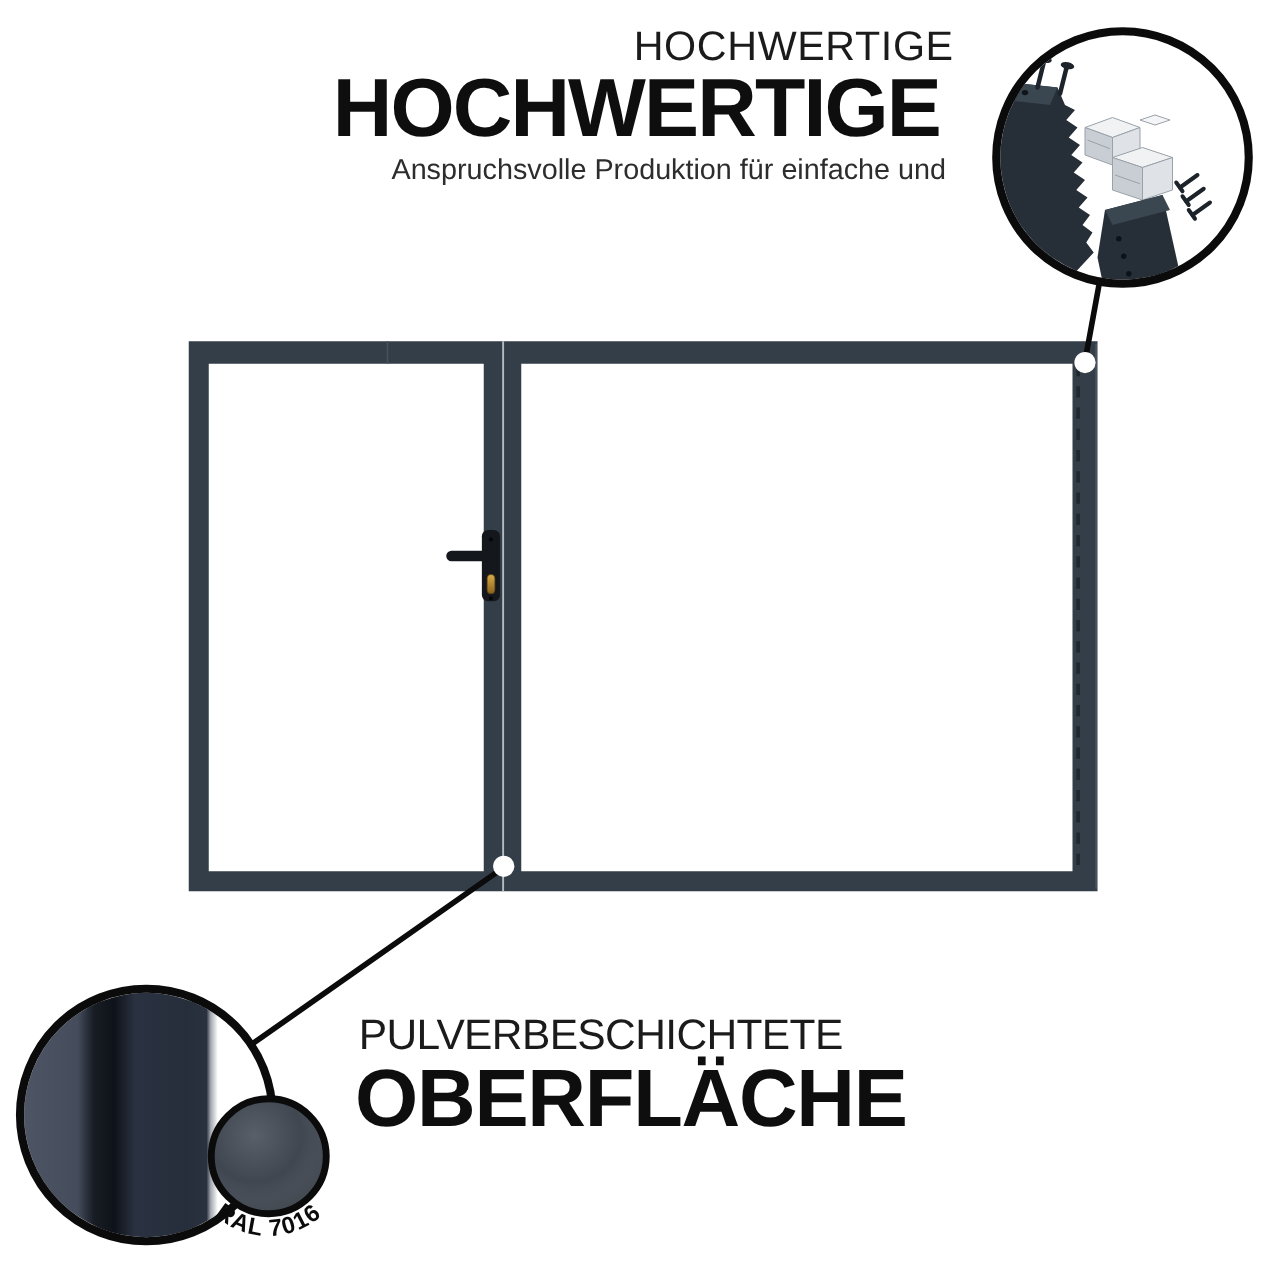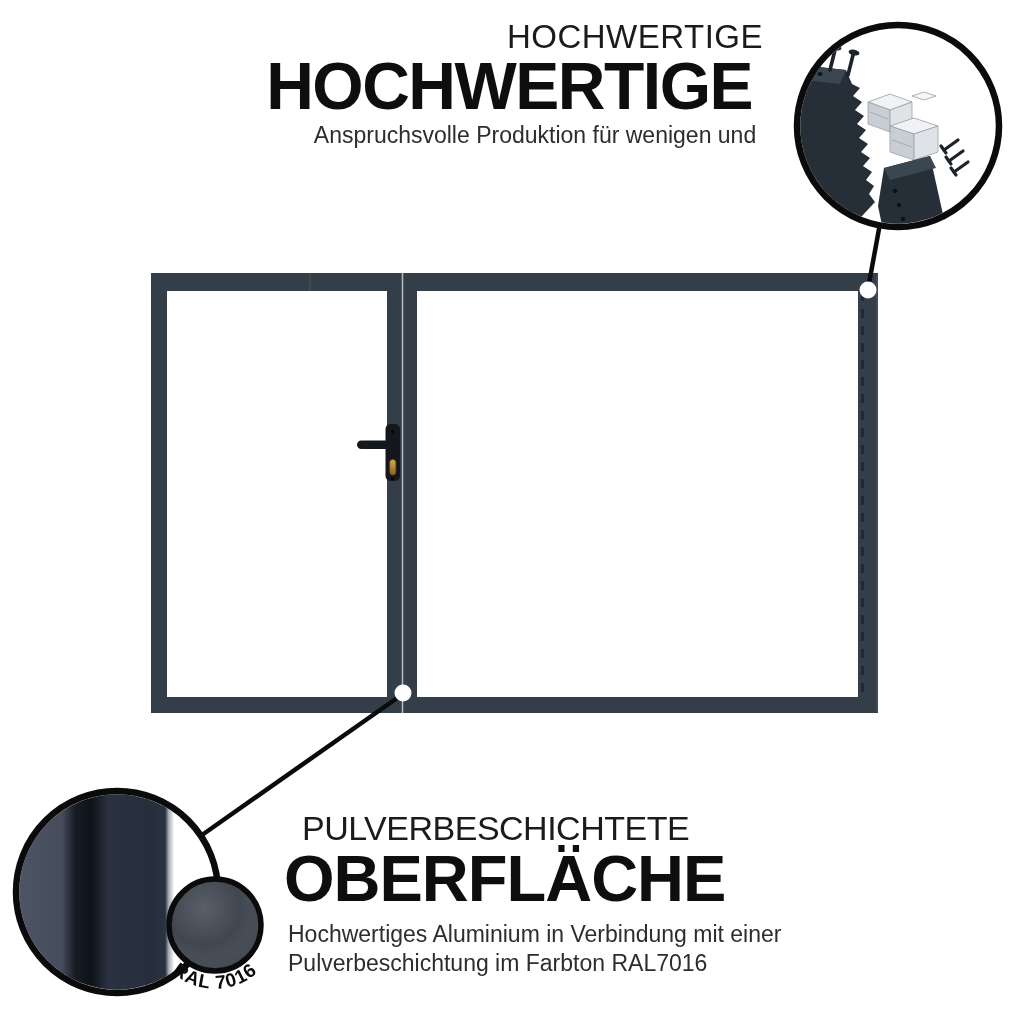--- a/index.html
+++ b/index.html
@@ -8,21 +8,21 @@
     font-family:"Liberation Sans",sans-serif;
   }
   .gfx{position:absolute;left:0;top:0;}
   .txt{position:absolute;white-space:nowrap;}
   .eyebrow{font-size:33px;font-weight:400;letter-spacing:.5px;color:#1b1b1b;line-height:1.1;}
   .big-title{font-size:66px;font-weight:800;letter-spacing:-1.5px;color:#0e0e0e;line-height:1;text-align:center;}
   .desc{font-size:23px;font-weight:400;color:#2d2d2d;line-height:1.26;}
   .eyebrow-top{top:19px;right:261px;text-align:center;}
   .title-top{top:53px;right:272px;text-align:right;}
   .desc-top{top:121px;left:535px;transform:translateX(-50%);text-align:center;}
-  .eyebrow-bottom{top:810px;left:302px;font-size:34px;letter-spacing:-0.5px;}
+  .eyebrow-bottom{top:810px;left:287px;font-size:34px;letter-spacing:-0.5px;}
   .title-bottom{top:846px;left:284px;font-size:65px;letter-spacing:-1px;}
   .desc-bottom{top:920px;left:288px;text-align:left;}
 </style>
 </head>
 <body>
 
 <div class="stage">
 
   <svg class="gfx" width="1024" height="1024" viewBox="0 0 1024 1024">
     <defs>
@@ -143,23 +143,19 @@
       </text>
     </g>
 
     <circle cx="868" cy="290" r="8.5" fill="#FFFFFF"></circle>
     <circle cx="403" cy="693" r="8.5" fill="#FFFFFF"></circle>
   </svg>
 
   <div class="txt eyebrow eyebrow-top">HOCHWERTIGE</div>
   <div class="txt big-title title-top">HOCHWERTIGE</div>
   <div class="txt desc desc-top">
-    <span>Anspruchsvolle Produktion für wenigen und</span><br>
+    <span>Anspruchsvolle Produktion für einfache und</span><br>
   </div>
 
   <div class="txt eyebrow eyebrow-bottom">PULVERBESCHICHTETE</div>
   <div class="txt big-title title-bottom">OBERFLÄCHE</div>
-  <div class="txt desc desc-bottom">
-    <span>Hochwertiges Aluminium in Verbindung mit einer</span><br>
-    <span>Pulverbeschichtung im Farbton RAL7016</span>
-  </div>
 
 </div>
 
 </body></html>

